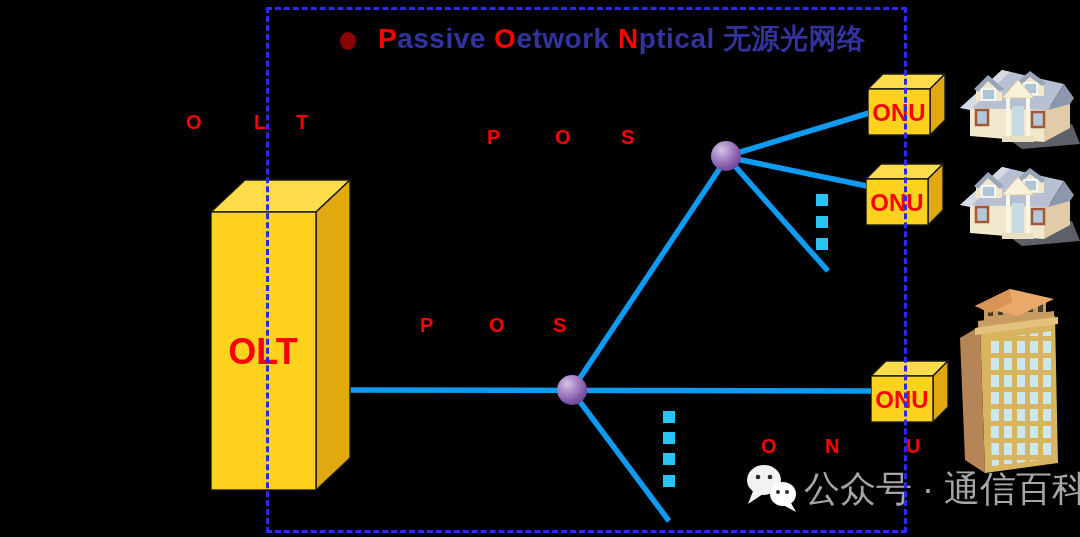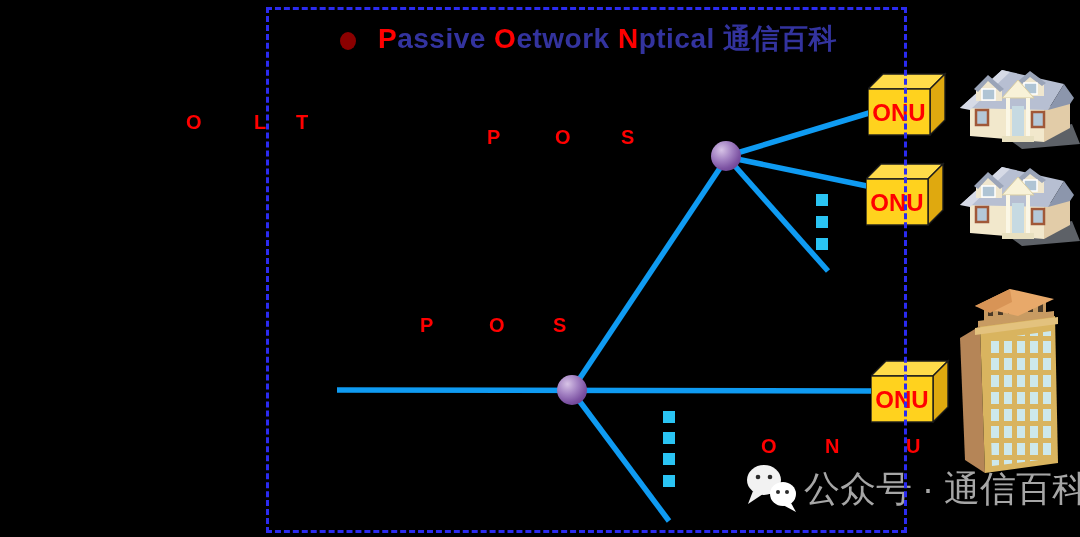--- a/index.html
+++ b/index.html
@@ -54,20 +54,28 @@
 
   <svg id="lines-layer" width="1080" height="537">
     <line x1="337" y1="390" x2="872" y2="391" stroke="var(--line-blue)" stroke-width="5.5"></line>
     <line x1="572" y1="390" x2="728" y2="156" stroke="var(--line-blue)" stroke-width="5.5"></line>
     <line x1="572" y1="391" x2="669" y2="521" stroke="var(--line-blue)" stroke-width="5.5"></line>
     <line x1="727" y1="156" x2="869" y2="113" stroke="var(--line-blue)" stroke-width="5.5"></line>
     <line x1="727" y1="157" x2="867" y2="186" stroke="var(--line-blue)" stroke-width="5.5"></line>
     <line x1="726" y1="156" x2="828" y2="271" stroke="var(--line-blue)" stroke-width="5.5"></line>
   </svg>
 
+  <div class="device-box" style="left:211px; top:178px;">
+    <svg width="140" height="313" viewBox="0 0 140 313">
+      <polygon class="box-top" points="0,34 34,2 139,2 105,34"></polygon>
+      <polygon class="box-side" points="105,34 139,2 139,280 105,312"></polygon>
+      <rect class="box-front" x="0" y="34" width="105" height="278"></rect>
+      <text class="box-label" x="52" y="186" font-size="36" text-anchor="middle">OLT</text>
+    </svg>
+  </div>
 
   <div class="splitter" style="left:711px; top:141px;"></div>
   <div class="splitter" style="left:557px; top:375px;"></div>
 
   <div class="device-box" style="left:868px; top:72px;">
     <svg width="80" height="64" viewBox="0 0 80 64">
       <polygon class="box-top" points="0,17 15,2 77,2 62,17"></polygon>
       <polygon class="box-side" points="62,17 77,2 77,48 62,63"></polygon>
       <rect class="box-front" x="0" y="17" width="62" height="46"></rect>
       <text class="box-label" x="31" y="49" font-size="24" text-anchor="middle">ONU</text>
@@ -170,21 +178,21 @@
       <rect x="88" y="12" width="5" height="12" fill="#4A3A28"></rect>
       <polygon points="25,18 60,1 104,11 68,28" fill="#E8A96A"></polygon>
       <polygon points="25,18 60,1 62,14 40,25" fill="#D89456"></polygon>
     </svg>
   </div>
 
   <div id="pon-boundary"></div>
 
   <div id="title-row">
     <div id="title-bullet"></div>
-    <div id="title-text"><span class="c-red">P</span><span class="c-blue">assive </span><span class="c-red">O</span><span class="c-blue">etwork </span><span class="c-red">N</span><span class="c-blue">ptical</span><span class="c-blue">  通信百科</span></div>
+    <div id="title-text"><span class="c-red">P</span><span class="c-blue">assive </span><span class="c-red">O</span><span class="c-blue">etwork </span><span class="c-red">N</span><span class="c-blue">ptical</span><span class="c-blue">  无源光网络</span></div>
   </div>
 
   <span class="red-letter" style="left:186px; top:112px;">O</span>
   <span class="red-letter" style="left:254px; top:112px;">L</span>
   <span class="red-letter" style="left:296px; top:112px;">T</span>
 
   <span class="red-letter" style="left:487px; top:127px;">P</span>
   <span class="red-letter" style="left:555px; top:127px;">O</span>
   <span class="red-letter" style="left:621px; top:127px;">S</span>
 

